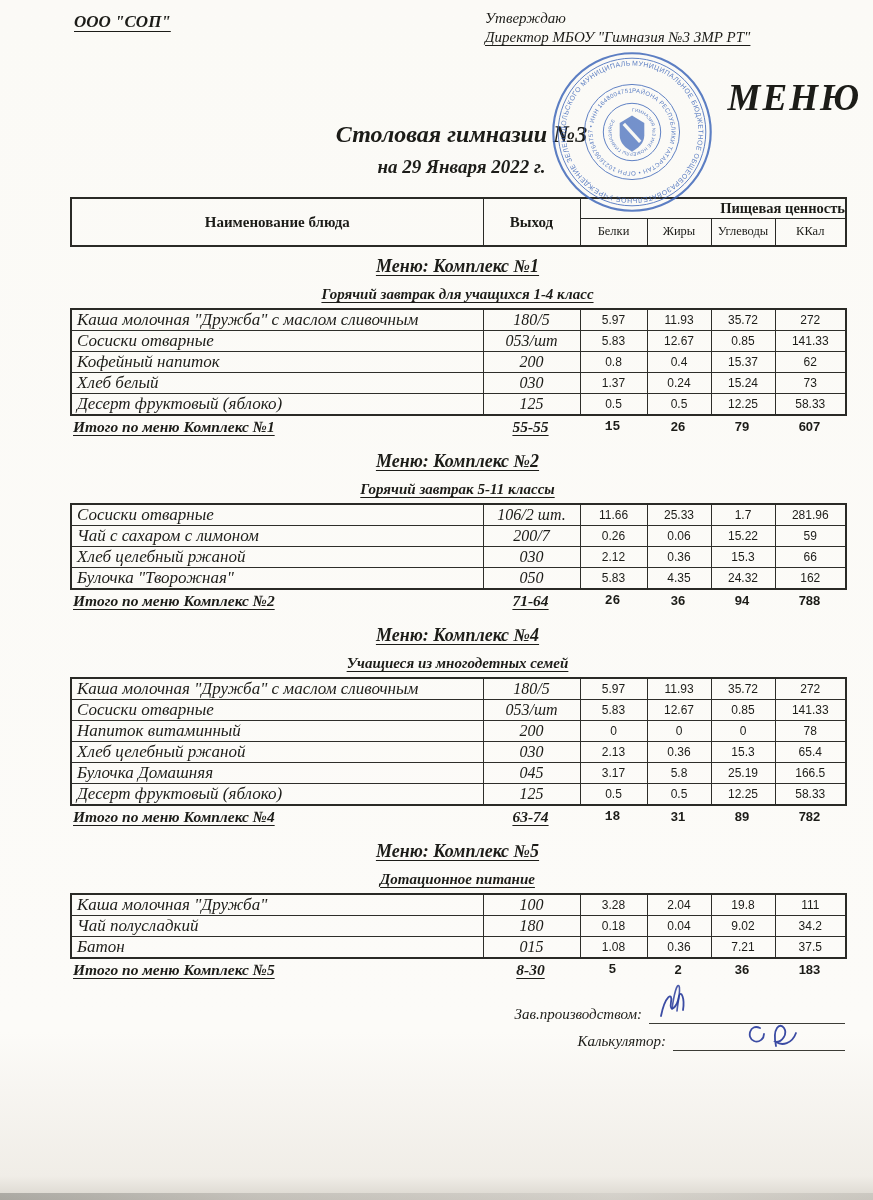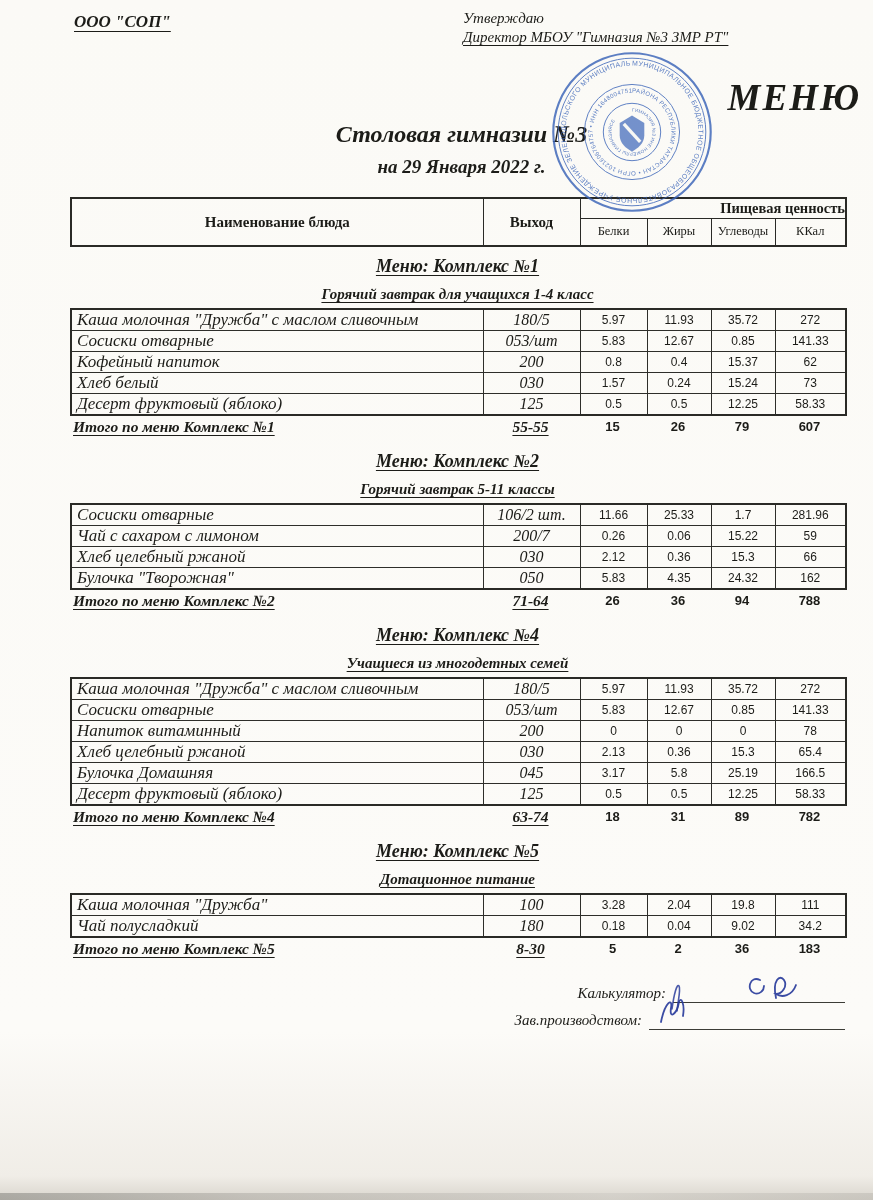--- a/index.html
+++ b/index.html
@@ -23,21 +23,21 @@
   }
   .u { text-decoration: underline; text-underline-offset: 3px; }
 
   
   .top { position: relative; height: 197px; }
   .org {
     position: absolute; left: 74px; top: 12px;
     font: bold italic 17px "Liberation Serif", serif;
     text-decoration: underline; text-underline-offset: 4px;
   }
-  .approve { position: absolute; left: 463px; top: 10px; font: italic 15px "Liberation Serif", serif; }
+  .approve { position: absolute; left: 485px; top: 10px; font: italic 15px "Liberation Serif", serif; }
   .approve .line1 { margin-bottom: 2px; }
   .approve .line2 { text-decoration: underline; text-underline-offset: 3px; }
   .sig-area { position: relative; height: 38px; width: 330px; }
   .sig-rule { position: absolute; left: 0; top: 30px; width: 150px; border-bottom: 1px solid #4a4a44; }
   .director-name { position: absolute; left: 158px; top: 14px; font: italic 15px "Liberation Serif", serif; }
   .sig-main { position: absolute; left: -4px; top: -8px; }
 
   .doc-title   { position: absolute; left: 50px; right: 12px; top: 76px;  text-align: right; font: bold italic 37px "Liberation Serif", serif; letter-spacing: 2px; }
   .doc-sub    { position: absolute; left: 50px; right: 0; top: 121px; text-align: center; font: bold italic 24px "Liberation Serif", serif; }
   .doc-date   { position: absolute; left: 50px; right: 0; top: 156px; text-align: center; font: bold italic 19px "Liberation Serif", serif; }
@@ -71,21 +71,21 @@
     font: bold italic 15px "Liberation Serif", serif;
   }
   .total {
     display: flex; align-items: center;
     width: 775px; margin-left: 70px; height: 19px; margin-top: 1px;
     position: relative;
   }
   .t-name { width: 412px; font: bold italic 15.5px "Liberation Serif", serif; padding-left: 3px; }
   .t-out  { width: 97px;  text-align: center; font: bold italic 15.5px "Liberation Serif", serif; }
   .t-val  { font: bold 13px "Liberation Sans", sans-serif; text-align: center; }
-  .t-val:nth-of-type(3) { width: 67px; }
+  .t-val:nth-of-type(3) { width: 67px; font-family: Liberation Mono, monospace; }
   .t-val:nth-of-type(4) { width: 64px; }
   .t-val:nth-of-type(5) { width: 64px; }
   .t-val:nth-of-type(6) { width: 71px; }
 
   
   .footer { width: 775px; margin: 18px 0 0 70px; font: italic 15px "Liberation Serif", serif; }
   .f-row { display: flex; justify-content: flex-end; align-items: flex-end; height: 27px; position: relative; }
   .f-label { padding-bottom: 1px; }
   .f-line { display: inline-block; border-bottom: 1px solid #3c3c36; height: 20px; margin-left: 7px; }
   .f-line.w1 { width: 196px; }
@@ -199,21 +199,21 @@
               <td class="dish">Кофейный напиток</td>
               <td class="out">200</td>
               <td class="val">0.8</td>
               <td class="val">0.4</td>
               <td class="val">15.37</td>
               <td class="val">62</td>
             </tr>
             <tr>
               <td class="dish">Хлеб белый</td>
               <td class="out">030</td>
-              <td class="val">1.57</td>
+              <td class="val">1.37</td>
               <td class="val">0.24</td>
               <td class="val">15.24</td>
               <td class="val">73</td>
             </tr>
             <tr>
               <td class="dish">Десерт фруктовый (яблоко)</td>
               <td class="out">125</td>
               <td class="val">0.5</td>
               <td class="val">0.5</td>
               <td class="val">12.25</td>
@@ -383,53 +383,61 @@
               <td class="val">111</td>
             </tr>
             <tr>
               <td class="dish">Чай полусладкий</td>
               <td class="out">180</td>
               <td class="val">0.18</td>
               <td class="val">0.04</td>
               <td class="val">9.02</td>
               <td class="val">34.2</td>
             </tr>
+            <tr>
+              <td class="dish">Батон</td>
+              <td class="out">015</td>
+              <td class="val">1.08</td>
+              <td class="val">0.36</td>
+              <td class="val">7.21</td>
+              <td class="val">37.5</td>
+            </tr>
           </tbody>
       </table>
       <div class="total">
         <div class="t-name"><span class="u">Итого по меню Комплекс №5</span></div>
         <div class="t-out"><span class="u">8-30</span></div>
         <div class="t-val">5</div>
         <div class="t-val">2</div>
         <div class="t-val">36</div>
         <div class="t-val">183</div>
       </div>
     </div>
   </div>
 
   <div class="footer">
     <div class="f-row">
+      <span class="f-label">Зав.производством:</span>
+      <span class="f-line w1"></span>
+      <svg class="f-sig s1" width="44" height="34" viewBox="0 0 44 34">
+        <g fill="none" stroke="#26389a" stroke-width="1.8" stroke-linecap="round" opacity="0.9">
+          <path d="M10,28 C14,8 22,3 20,14 C18,26 26,20 28,8 C30,2 34,10 32,22"></path>
+        </g>
+      </svg>
+    </div>
+    <div class="f-row">
       <span class="f-label">Калькулятор:</span>
       <span class="f-line w2"></span>
       <svg class="f-sig s2" width="58" height="30" viewBox="0 0 58 30">
         <g fill="none" stroke="#26389a" stroke-width="1.8" stroke-linecap="round" opacity="0.9">
           <path d="M18,8 C8,3 4,18 12,21 C17,23 22,19 22,14"></path>
           <path d="M34,26 C30,8 38,2 42,8 C46,14 40,22 34,22 C40,26 50,24 54,13"></path>
         </g>
       </svg>
     </div>
-    <div class="f-row">
-      <span class="f-label">Зав.производством:</span>
-      <span class="f-line w1"></span>
-      <svg class="f-sig s1" width="44" height="34" viewBox="0 0 44 34">
-        <g fill="none" stroke="#26389a" stroke-width="1.8" stroke-linecap="round" opacity="0.9">
-          <path d="M10,28 C14,8 22,3 20,14 C18,26 26,20 28,8 C30,2 34,10 32,22"></path>
-        </g>
-      </svg>
-    </div>
   </div>
 
   <svg class="pen-mark" width="22" height="36" viewBox="0 0 22 36">
     <path d="M8,31 C10,16 13,5 15,8 C17,11 14,23 13,33" fill="none" stroke="#2b3d9c" stroke-width="1.6" stroke-linecap="round" opacity="0.85"></path>
   </svg>
 
   <div class="scan-bottom"></div>
 </div>
 
 </body></html>

